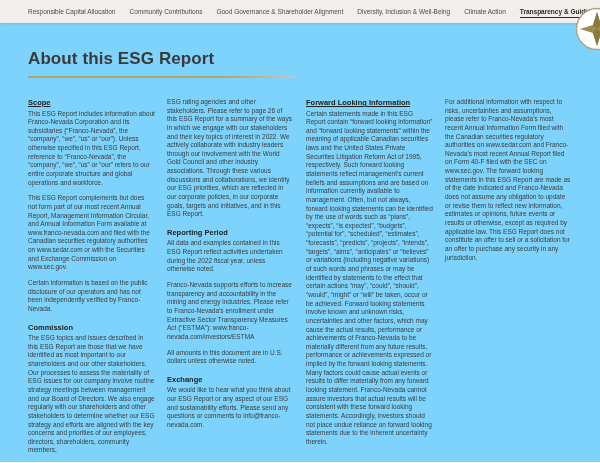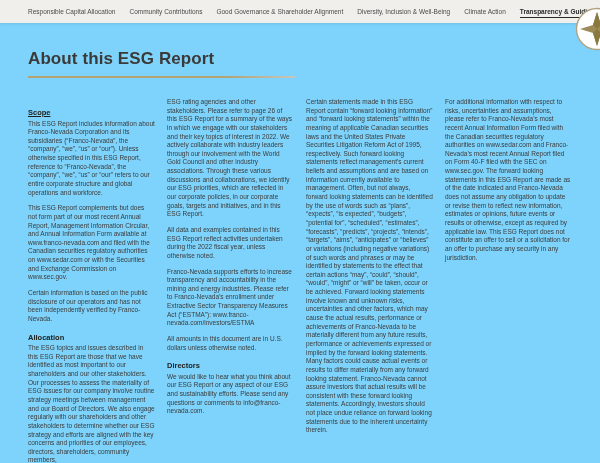--- a/index.html
+++ b/index.html
@@ -73,21 +73,21 @@
     display: flex;
     gap: 12px;
   }
   .col { flex: 1; min-width: 0; }
   .col h3 {
     font-size: 7.5px;
     font-weight: bold;
     color: #222220;
     margin: 9px 0 2.5px 0;
   }
-  .col h3:first-child { margin-top: 10px; text-decoration: underline; }
+  .col h3:first-child { margin-top: 0; text-decoration: underline; }
   .col p {
     font-size: 6.5px;
     line-height: 1.33;
     color: #3c3b39;
     margin-bottom: 7px;
     text-align: left;
   }
 </style>
 </head>
 <body>
@@ -115,31 +115,33 @@
 
 <main class="content">
   <h1 class="page-title">About this ESG Report</h1>
   <div class="title-rule"></div>
   <div class="columns">
       <div class="col">
         <h3>Scope</h3>
         <p>This ESG Report includes information about Franco-Nevada Corporation and its subsidiaries (“Franco-Nevada”, the “company”, “we”, “us” or “our”). Unless otherwise specified in this ESG Report, reference to “Franco-Nevada”, the “company”, “we”, “us” or “our” refers to our entire corporate structure and global operations and workforce.</p>
         <p>This ESG Report complements but does not form part of our most recent Annual Report, Management Information Circular, and Annual Information Form available at www.franco-nevada.com and filed with the Canadian securities regulatory authorities on www.sedar.com or with the Securities and Exchange Commission on www.sec.gov.</p>
         <p>Certain information is based on the public disclosure of our operators and has not been independently verified by Franco-Nevada.</p>
-        <h3>Allocation</h3>
+        <h3>Commission</h3>
         <p>The ESG topics and issues described in this ESG Report are those that we have identified as most important to our shareholders and our other stakeholders. Our processes to assess the materiality of ESG issues for our company involve routine strategy meetings between management and our Board of Directors. We also engage regularly with our shareholders and other stakeholders to determine whether our ESG strategy and efforts are aligned with the key concerns and priorities of our employees, directors, shareholders, community members,</p>
       </div>
       <div class="col">
         <p>ESG rating agencies and other stakeholders. Please refer to page 26 of this ESG Report for a summary of the ways in which we engage with our stakeholders and their key topics of interest in 2022. We actively collaborate with industry leaders through our involvement with the World Gold Council and other industry associations. Through these various discussions and collaborations, we identify our ESG priorities, which are reflected in our corporate policies, in our corporate goals, targets and initiatives, and in this ESG Report.</p>
+        <h3>Reporting Period</h3>
         <p>All data and examples contained in this ESG Report reflect activities undertaken during the 2022 fiscal year, unless otherwise noted.</p>
         <p>Franco-Nevada supports efforts to increase transparency and accountability in the mining and energy industries. Please refer to Franco-Nevada’s enrollment under Extractive Sector Transparency Measures Act (“ESTMA”): www.franco-nevada.com/investors/ESTMA</p>
         <p>All amounts in this document are in U.S. dollars unless otherwise noted.</p>
-        <h3>Directors</h3>
+        <h3>Exchange</h3>
         <p>We would like to hear what you think about our ESG Report or any aspect of our ESG and sustainability efforts. Please send any questions or comments to info@franco-nevada.com.</p>
       </div>
       <div class="col">
+        <h3>Forward Looking Information</h3>
         <p>Certain statements made in this ESG Report contain “forward looking information” and “forward looking statements” within the meaning of applicable Canadian securities laws and the United States Private Securities Litigation Reform Act of 1995, respectively. Such forward looking statements reflect management’s current beliefs and assumptions and are based on information currently available to management. Often, but not always, forward looking statements can be identified by the use of words such as “plans”, “expects”, “is expected”, “budgets”, “potential for”, “scheduled”, “estimates”, “forecasts”, “predicts”, “projects”, “intends”, “targets”, “aims”, “anticipates” or “believes” or variations (including negative variations) of such words and phrases or may be identified by statements to the effect that certain actions “may”, “could”, “should”, “would”, “might” or “will” be taken, occur or be achieved. Forward looking statements involve known and unknown risks, uncertainties and other factors, which may cause the actual results, performance or achievements of Franco-Nevada to be materially different from any future results, performance or achievements expressed or implied by the forward looking statements. Many factors could cause actual events or results to differ materially from any forward looking statement. Franco-Nevada cannot assure investors that actual results will be consistent with these forward looking statements. Accordingly, investors should not place undue reliance on forward looking statements due to the inherent uncertainty therein.</p>
       </div>
       <div class="col">
         <p>For additional information with respect to risks, uncertainties and assumptions, please refer to Franco-Nevada’s most recent Annual Information Form filed with the Canadian securities regulatory authorities on www.sedar.com and Franco-Nevada’s most recent Annual Report filed on Form 40-F filed with the SEC on www.sec.gov. The forward looking statements in this ESG Report are made as of the date indicated and Franco-Nevada does not assume any obligation to update or revise them to reflect new information, estimates or opinions, future events or results or otherwise, except as required by applicable law. This ESG Report does not constitute an offer to sell or a solicitation for an offer to purchase any security in any jurisdiction.</p>
       </div>
     </div>
 </main>
 
 </body></html>

